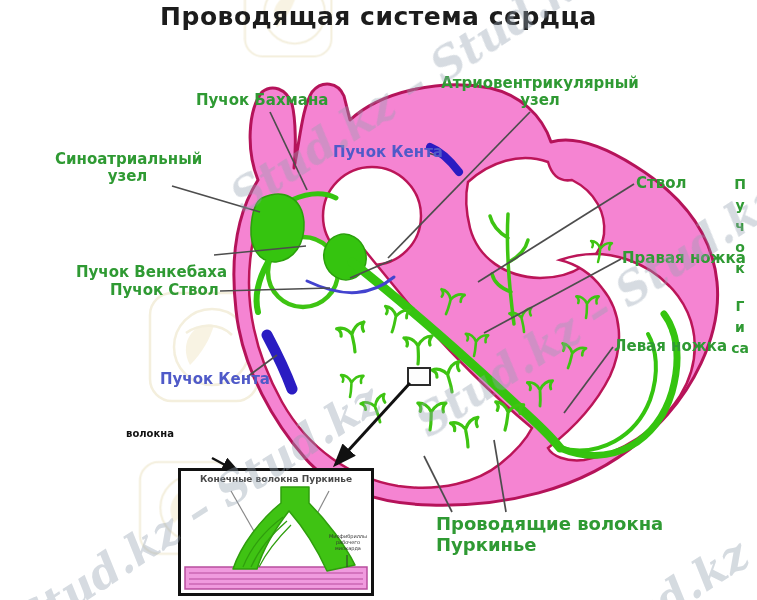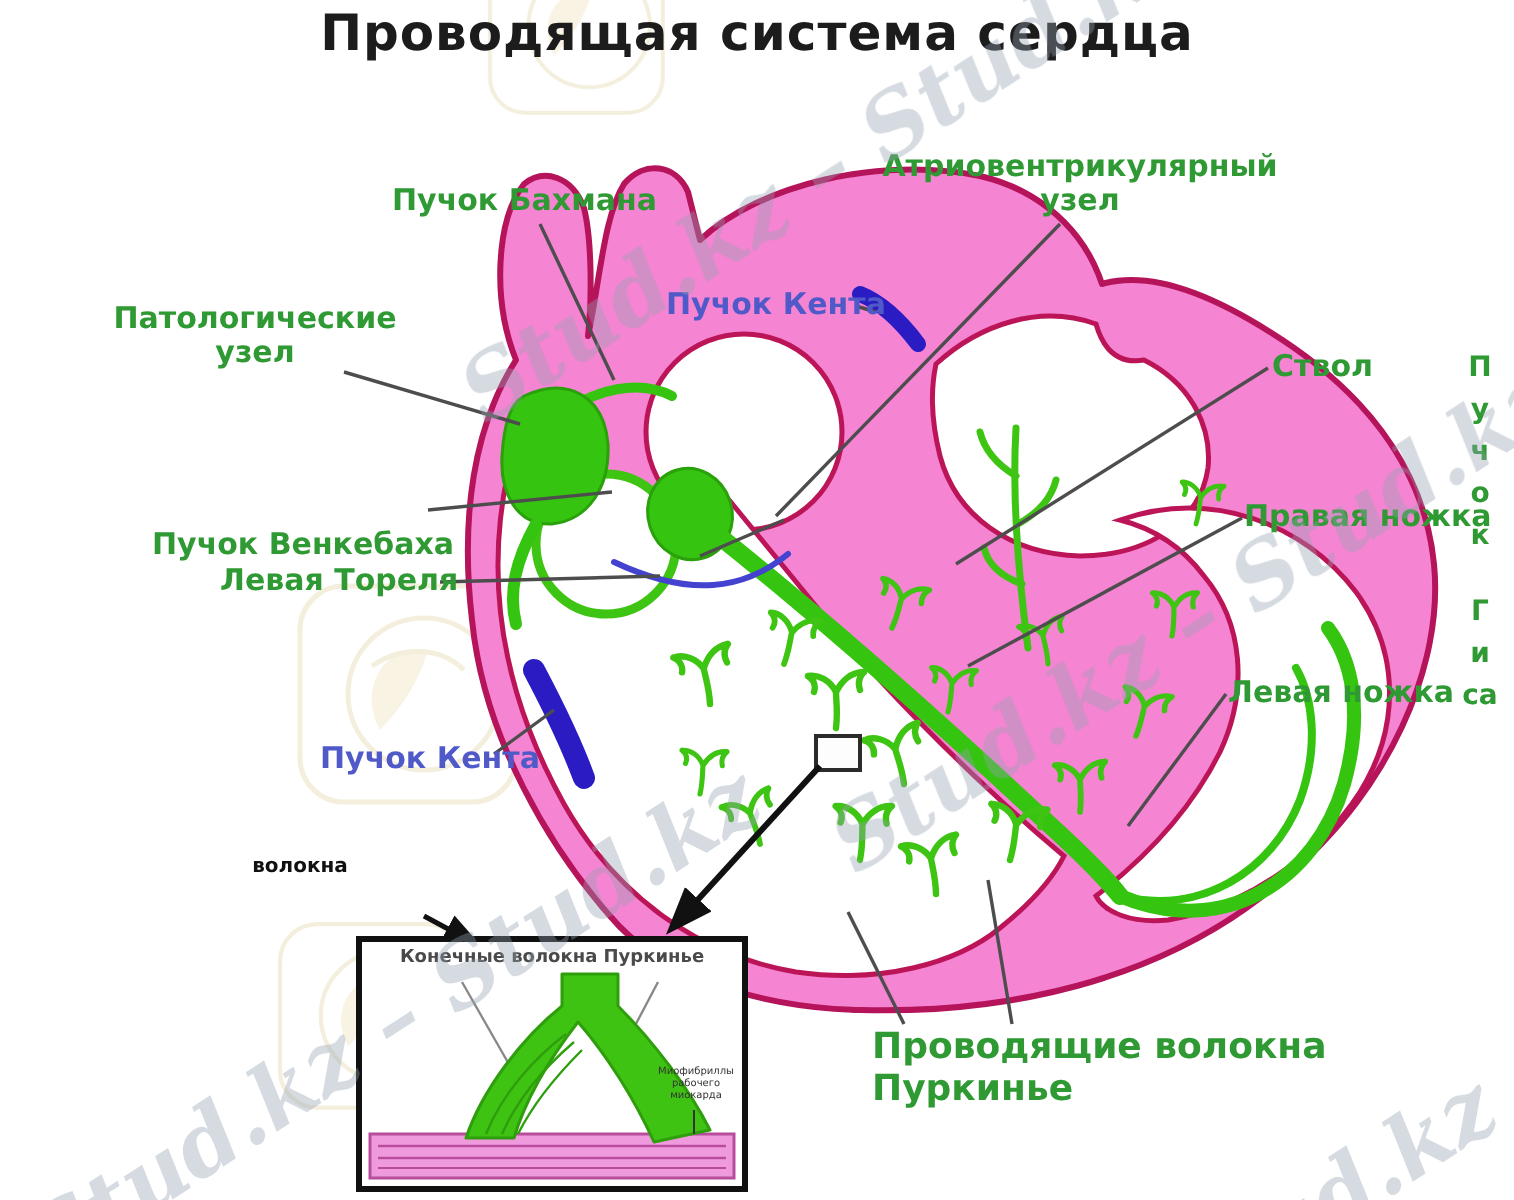--- a/index.html
+++ b/index.html
@@ -148,29 +148,29 @@
   <div id="page-title">Проводящая система сердца</div>
 
   <div class="lbl green" style="left:196px;top:92px;">Пучок Бахмана</div>
 
   <div class="lbl green center" style="left:430px;top:75px;width:220px;">
     <div>Атриовентрикулярный</div>
     <div>узел</div>
   </div>
 
   <div class="lbl green center" style="left:55px;top:151px;width:145px;">
-    <div>Патологические</div>
+    <div>Синоатриальный</div>
     <div>узел</div>
   </div>
 
   <div class="lbl blue" style="left:333px;top:144px;">Пучок Кента</div>
 
   <div class="lbl green" style="left:76px;top:246px;margin-top:18px;">Пучок Венкебаха</div>
 
-  <div class="lbl green" style="left:110px;top:282px;">Левая Тореля</div>
+  <div class="lbl green" style="left:110px;top:282px;">Пучок Ствол</div>
 
 
   <div class="lbl blue" style="left:160px;top:371px;">Пучок Кента</div>
 
   <div class="lbl green" style="left:636px;top:175px;">Ствол</div>
 
   <div class="lbl green" style="left:622px;top:250px;">Правая ножка</div>
 
   <div class="lbl green" style="left:614px;top:338px;">Левая ножка</div>
 

